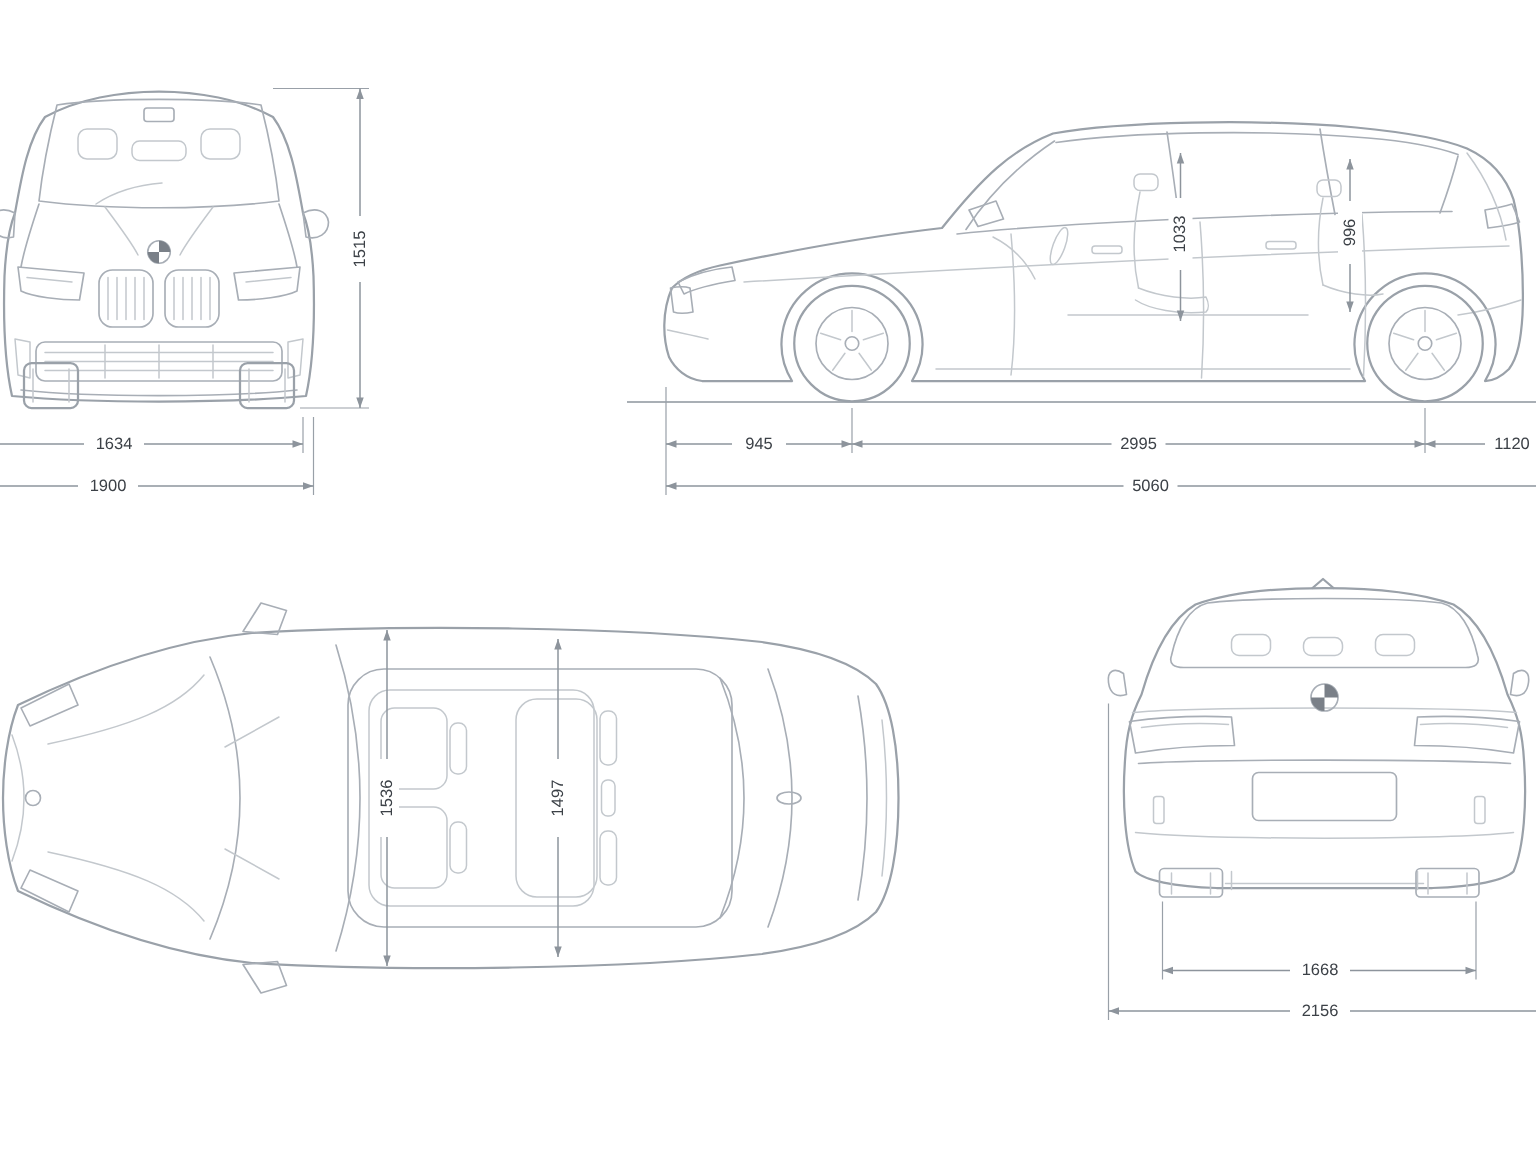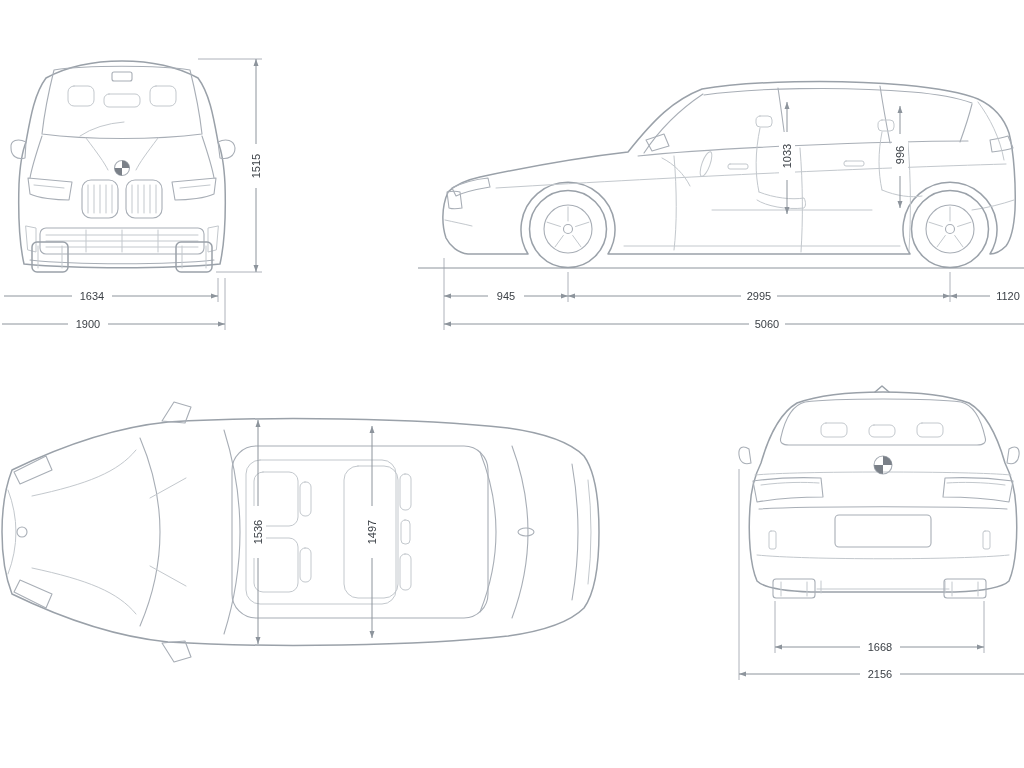--- a/index.html
+++ b/index.html
@@ -12,21 +12,21 @@
   .l{fill:none;stroke:#c3c8cd;stroke-width:1;stroke-linecap:round;stroke-linejoin:round}
   .dim{fill:none;stroke:#8d949c;stroke-width:1}
   .ext{fill:none;stroke:#99a0a8;stroke-width:0.8}
   .gap{fill:#ffffff;stroke:none}
   .logo{fill:#7a8088;stroke:none}
   text{font-size:11px;fill:#3c4147;font-family:"Liberation Sans",sans-serif}
 </style>
 </head>
 <body>
 
-<div class="view" style="left:16px;top:28px;width:260px;height:340px">
+<div class="view" style="left:0px;top:28px;width:260px;height:340px">
 <svg width="260" height="340" viewBox="0 0 260 340">
   <defs>
     <marker id="mf" viewBox="0 0 8 6" markerWidth="8" markerHeight="6" refX="7.5" refY="3" orient="auto-start-reverse" markerUnits="userSpaceOnUse">
           <path d="M0.5 0.5 L7.5 3 L0.5 5.5 Z" fill="#8d949c"></path>
         </marker>
   </defs>
 
   <g>
     <path class="o" d="M 8 236 C 4 218, 2 188, 3 156 C 4 136, 6 124, 10 114 C 14 92, 18 66, 30 50 C 52 38, 80 33, 106 33 C 132 33, 160 38, 182 50 C 194 66, 198 92, 202 114 C 206 124, 208 136, 209 156 C 210 188, 208 218, 204 236 C 150 241, 62 241, 8 236 Z"></path>
     <path class="d" d="M 38 42 C 70 37, 142 37, 174 42 C 180 66, 184 88, 186 106 C 140 112, 72 112, 26 106 C 28 88, 32 66, 38 42 Z"></path>

